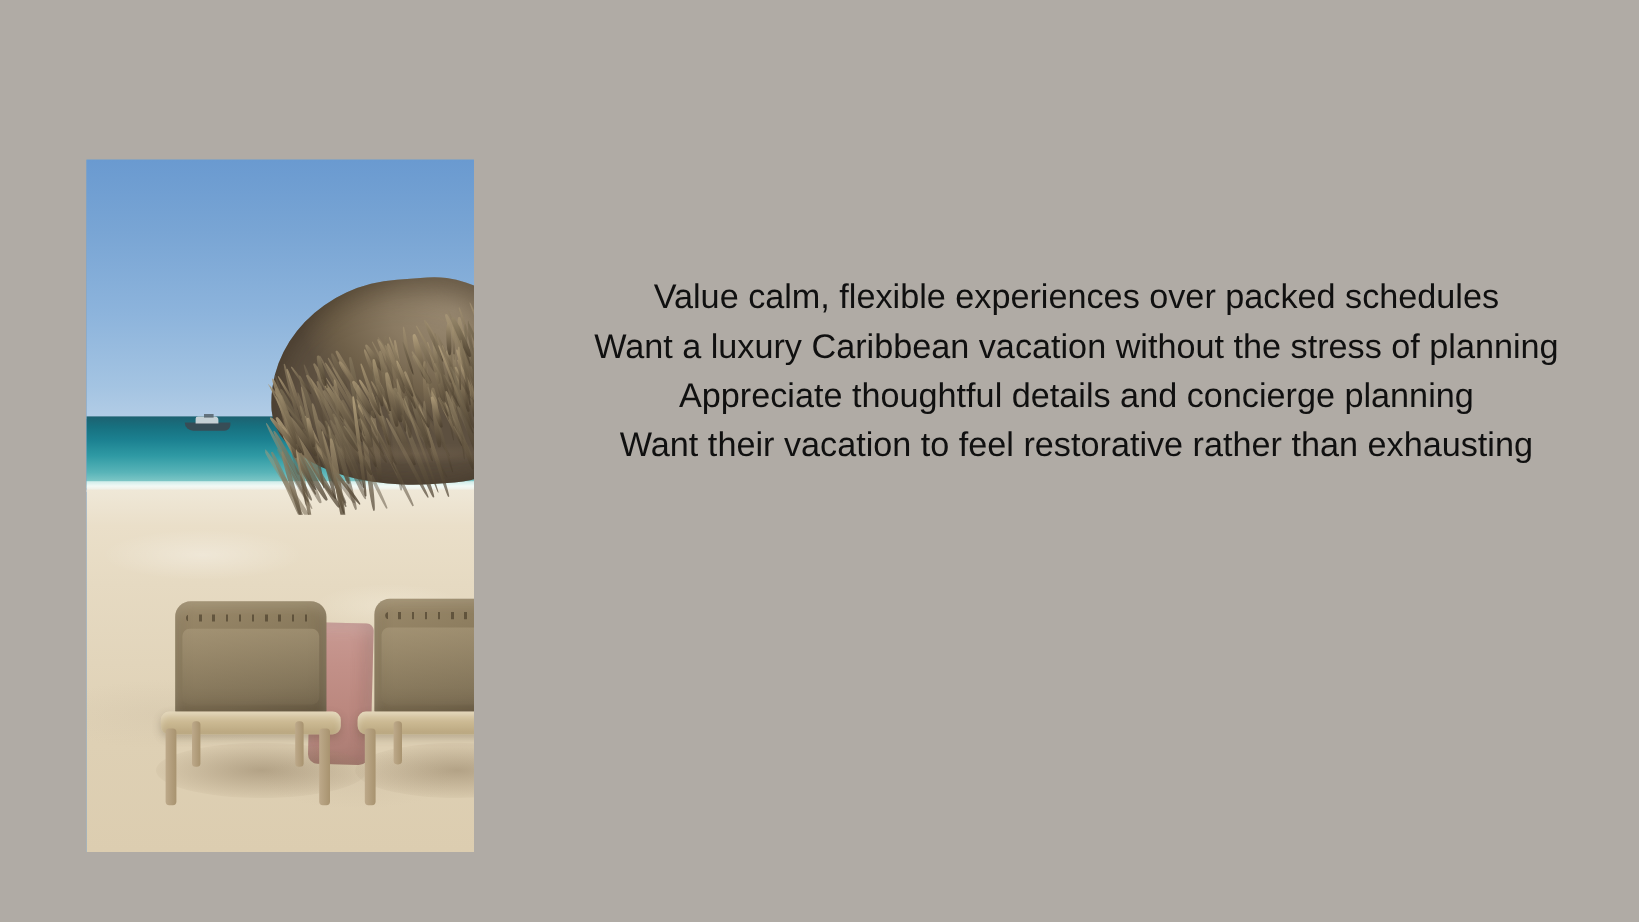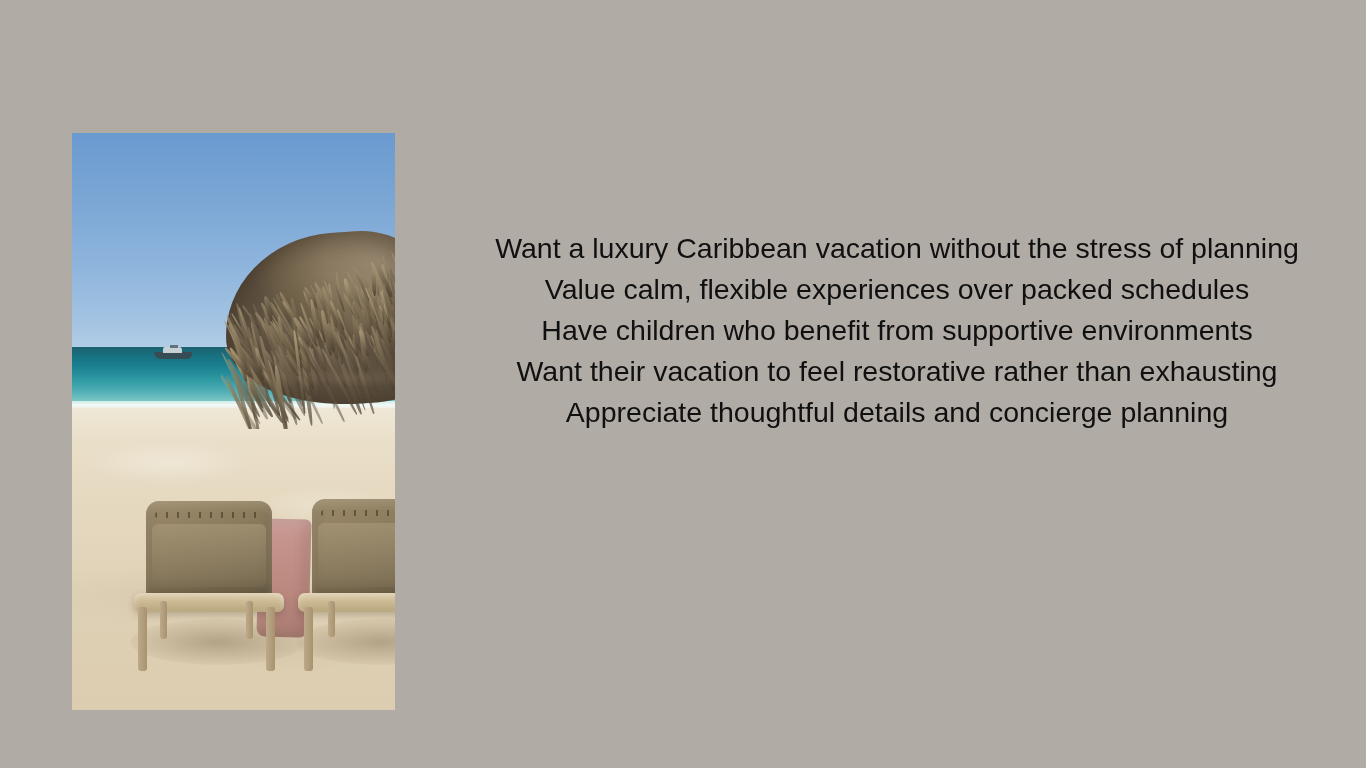--- a/index.html
+++ b/index.html
@@ -530,20 +530,19 @@
         <div class="seat" style="left:0px; top:94px; width:152px; height:19px;"></div>
         <div class="leg" style="left:6px; top:108px; width:9px; height:64px;"></div>
 
         <div class="leg" style="left:30px; top:102px; width:7px; height:36px;"></div>
       </div>
 
     </div>
   </div>
 
   <div class="body-text" id="body-text">
+      <span class="line">Value calm, flexible experiences over packed schedules</span>
       <span class="line">Want a luxury Caribbean vacation without the stress of planning</span>
-      <span class="line">Value calm, flexible experiences over packed schedules</span>
-      <span class="line">Have children who benefit from supportive environments</span>
+      <span class="line">Appreciate thoughtful details and concierge planning</span>
       <span class="line">Want their vacation to feel restorative rather than exhausting</span>
-      <span class="line">Appreciate thoughtful details and concierge planning</span>
     </div>
 
 </div>
 
 </body></html>

